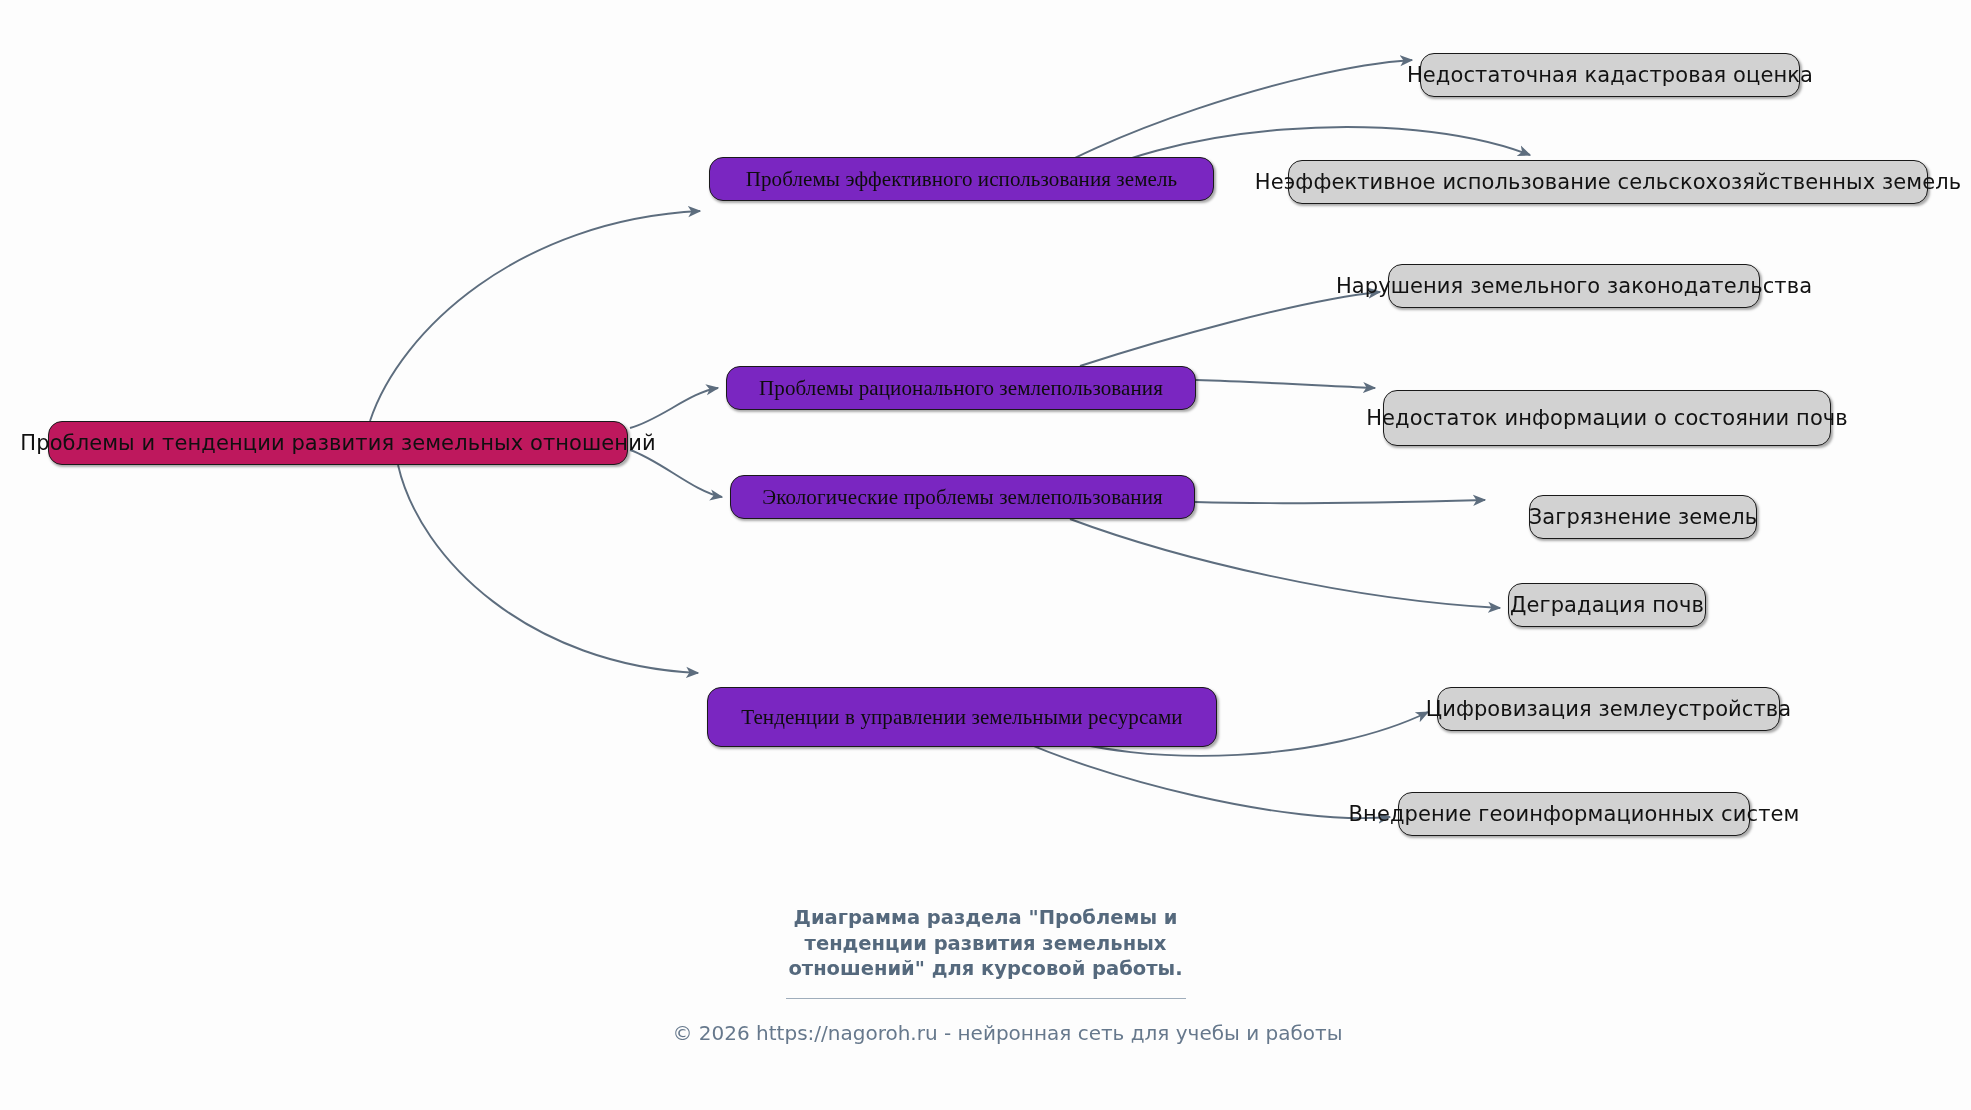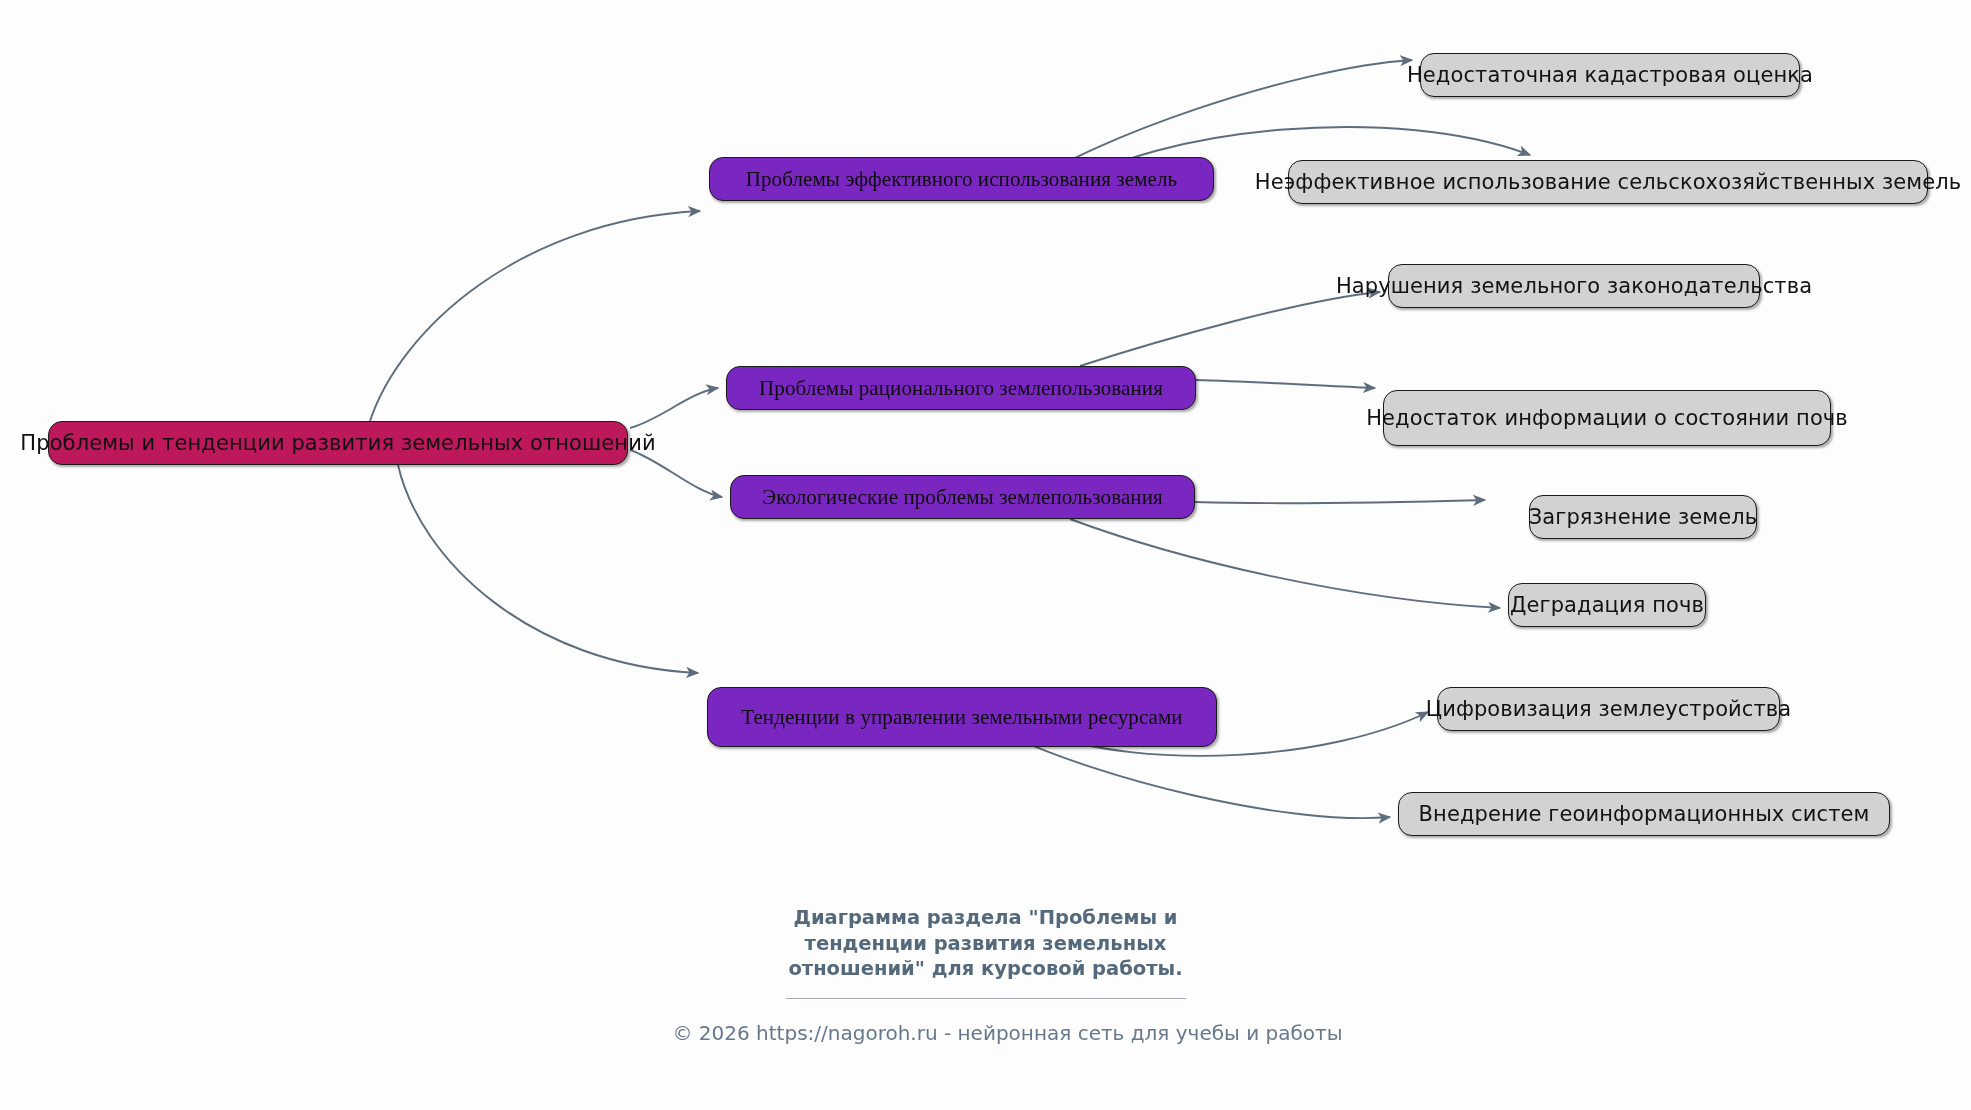--- a/index.html
+++ b/index.html
@@ -168,21 +168,21 @@
       </div>
       <div class="node node-leaf" style="left: 1493px; top: 495px; width: 228px; height: 44px; margin-left: 36px;">
         <span>Загрязнение земель</span>
       </div>
       <div class="node node-leaf" style="left: 1508px; top: 583px; width: 198px; height: 44px;">
         <span>Деградация почв</span>
       </div>
       <div class="node node-leaf" style="left: 1437px; top: 687px; width: 343px; height: 44px;">
         <span>Цифровизация землеустройства</span>
       </div>
-      <div class="node node-leaf" style="left: 1398px; top: 792px; width: 492px; height: 44px;">
+      <div class="node node-leaf" style="left: 1398px; top: 792px; width: 352px; height: 44px;">
         <span>Внедрение геоинформационных систем</span>
       </div>
     </div>
 
   <div id="footer">
     <div id="caption">Диаграмма раздела "Проблемы и тенденции развития земельных отношений" для курсовой работы.</div>
     <div id="footer-rule"></div>
     <div id="copyright">© 2026 https://nagoroh.ru - нейронная сеть для учебы и работы</div>
   </div>
 

